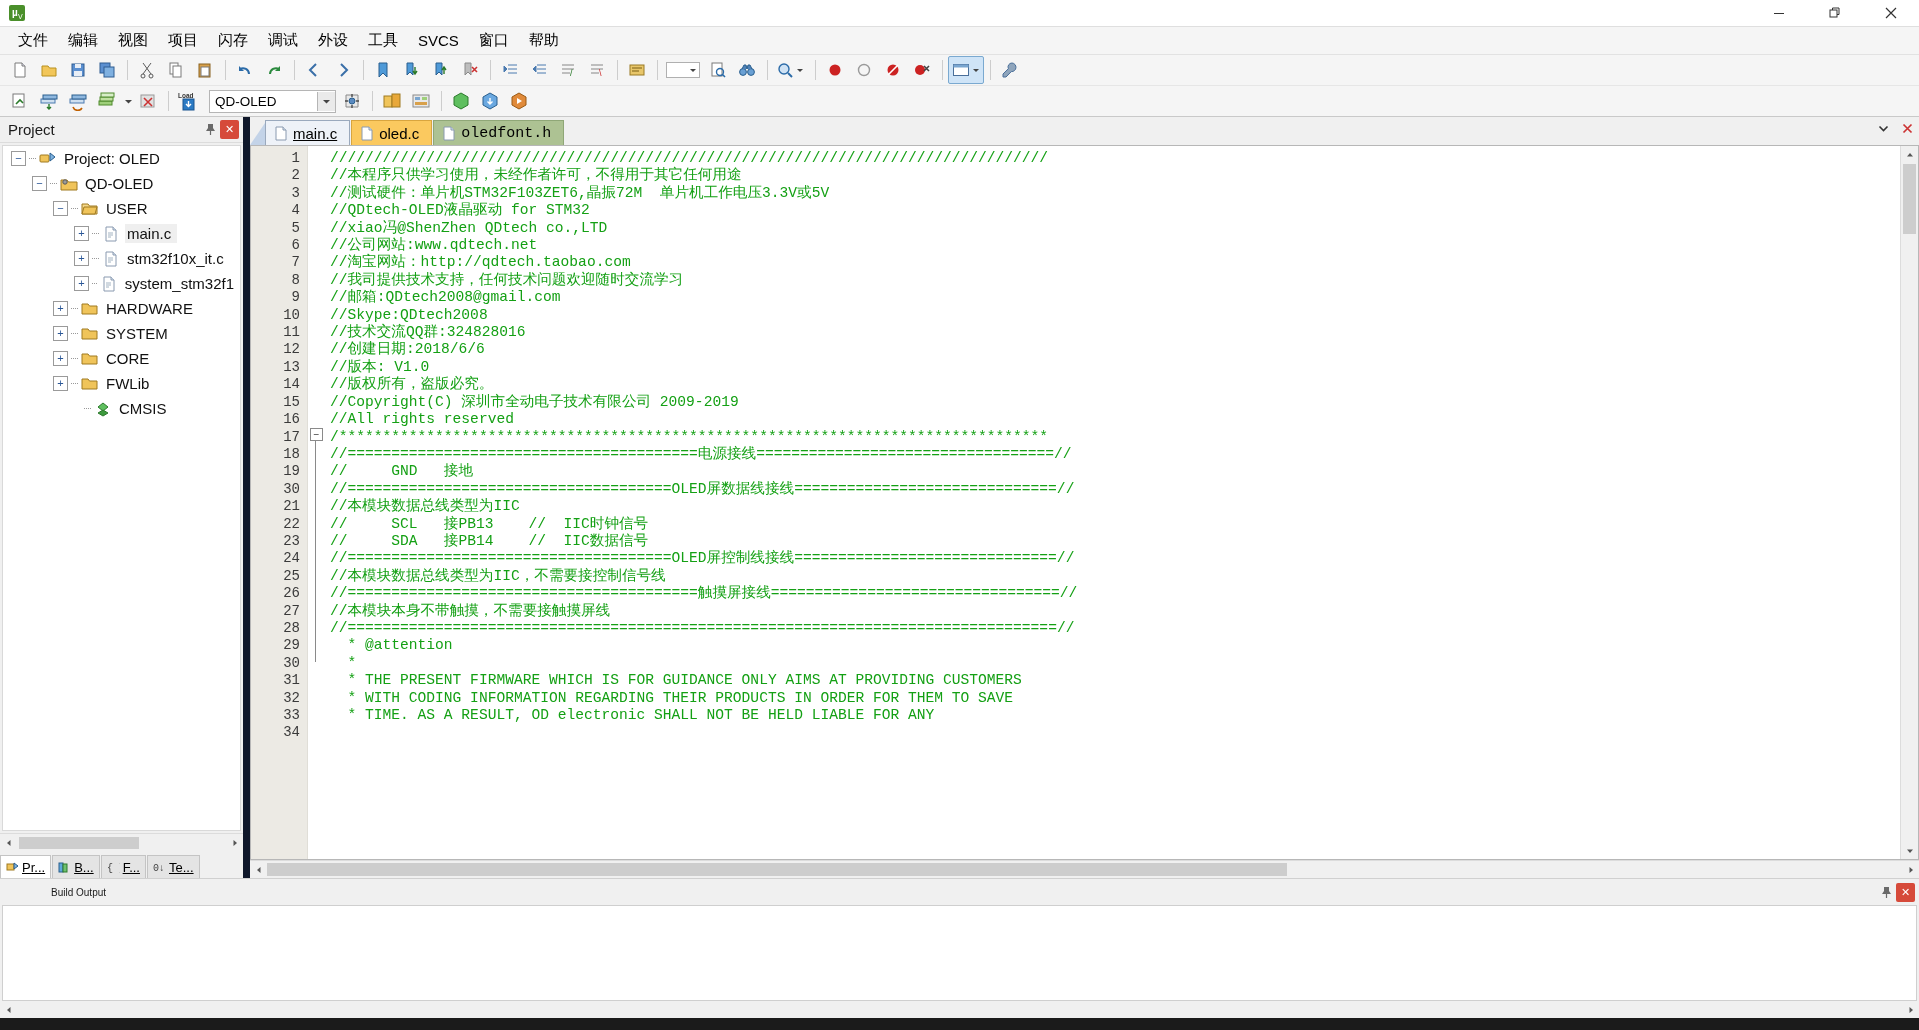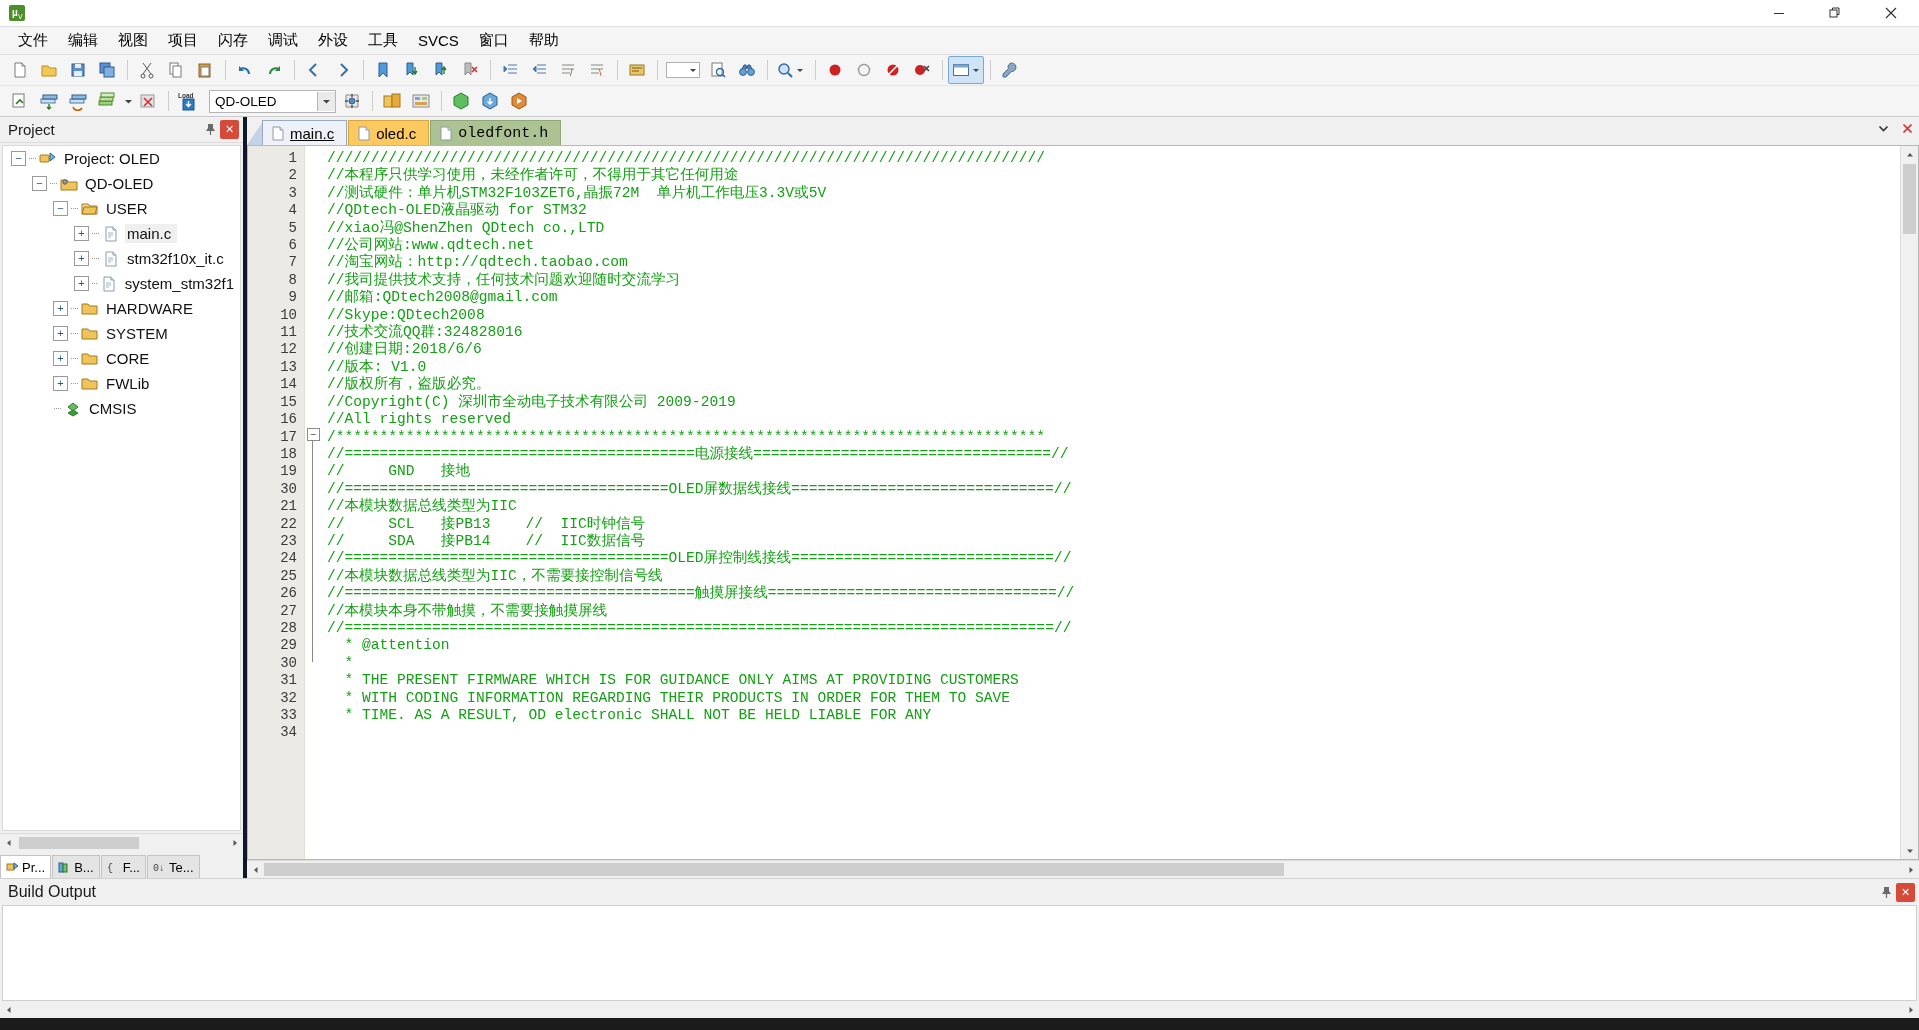--- a/index.html
+++ b/index.html
@@ -39,21 +39,21 @@
          display:flex;align-items:center;font-size:13.5px;padding-left:5px;margin:0 2px;}
   .combo .cval{flex:1;white-space:nowrap;overflow:hidden;}
   .combo .carrow{width:17px;height:19px;background:#eaeaea;border-left:1px solid #b5b5b5;
                  display:flex;align-items:center;justify-content:center;}
 
   
   .body{flex:1;display:flex;min-height:0;background:#f0f0f0;}
 
   
   .projpane{width:243px;display:flex;flex-direction:column;background:#f0f0f0;
-            border-right:4px solid #0f172a;min-width:0;justify-content:flex-end;}
+            border-right:7px solid #0f172a;min-width:0;justify-content:flex-end;}
   .pp-header{height:25px;display:flex;align-items:center;padding:0 4px 0 8px;
              background:#f0f0f0;border-bottom:1px solid #dcdcdc;}
   .pp-title{flex:1;font-size:15px;color:#1a1a1a;}
   .pp-pin,.pp-close{width:19px;height:19px;display:flex;align-items:center;justify-content:center;}
   .pp-close{background:#d64a3a;color:#fff;font-size:11px;font-weight:bold;border-radius:2px;}
   .pp-tree{flex:1;background:#ffffff;border:1px solid #d9d9d9;margin:2px;overflow:hidden;
            position:relative;font-size:15px;}
   .tnode{display:flex;align-items:center;height:25px;white-space:nowrap;}
   .tnode.sel .tlabel{background:#efefef;}
   .texp{width:13px;height:13px;border:1px solid #9a9a9a;background:#fff;
@@ -62,21 +62,21 @@
   .tdash{width:7px;height:1px;border-top:1px dotted #999;margin-right:2px;}
   .tico{width:20px;height:18px;margin-right:4px;display:flex;align-items:center;justify-content:center;flex:0 0 20px;}
   .tlabel{padding:1px 6px 1px 2px;color:#111;}
   .pp-hscroll{height:17px;background:#f0f0f0;border-top:1px solid #dcdcdc;
               display:flex;align-items:center;}
   .hs-arrow{width:17px;height:16px;background:#f0f0f0;display:flex;align-items:center;justify-content:center;}
   .hs-track{flex:1;height:16px;background:#f0f0f0;position:relative;}
   .hs-thumb{position:absolute;left:2px;top:2px;width:120px;height:12px;background:#cdcdcd;}
   .pp-tabs{height:27px;display:flex;align-items:flex-end;background:#f0f0f0;}
   .pptab{height:22px;display:flex;align-items:center;padding:0 5px;font-size:13px;
-         border:1px solid #c4c4c4;border-bottom:none;background:#e4e4e4;margin-right:1px;}
+         border:1px solid #c4c4c4;border-bottom:none;background:#e4e4e4;margin-right:1px;text-decoration:underline;}
   .pptab.on{background:#fff;}
   .pptab .ti{margin-right:3px;display:flex;align-items:center;}
 
   
   .editor{flex:1;display:flex;flex-direction:column;min-width:0;background:#f0f0f0;}
   .ed-tabbar{height:28px;display:flex;align-items:flex-end;background:#f0f0f0;position:relative;}
   .ed-tabbar .lead{width:15px;height:22px;background:#c3d3e8;
         clip-path:polygon(100% 0,100% 100%,0 100%);}
   .edtab{height:24px;display:flex;align-items:center;padding:0 12px 0 8px;font-size:15px;
          border:1px solid #b9c3d0;border-bottom:none;margin-right:1px;}
@@ -110,21 +110,21 @@
   .vs-track{flex:1;width:17px;background:#f0f0f0;position:relative;}
   .vs-thumb{position:absolute;top:1px;left:2px;width:13px;height:70px;background:#cdcdcd;}
   .ed-hscroll{height:17px;display:flex;align-items:center;background:#f0f0f0;
               border-top:1px solid #dcdcdc;}
   .ehs-track{flex:1;height:17px;position:relative;background:#f0f0f0;}
   .ehs-thumb{position:absolute;left:0;top:2px;width:1020px;height:13px;background:#cdcdcd;}
 
   
   .buildpane{height:140px;display:flex;flex-direction:column;background:#f0f0f0;flex:0 0 140px;}
   .bp-header{height:26px;display:flex;align-items:center;padding:0 4px 0 8px;border-top:1px solid #d0d0d0;}
-  .bp-title{flex:1;font-size:16px;color:#1a1a1a;}
+  .bp-title{flex:1;font-size:10px;color:#1a1a1a;margin-left:43px;}
   .bp-pin,.bp-close{width:19px;height:19px;display:flex;align-items:center;justify-content:center;}
   .bp-close{background:#d64a3a;color:#fff;font-size:11px;font-weight:bold;border-radius:2px;}
   .bp-body{flex:1;background:#fff;border:1px solid #cfcfcf;margin:0 2px;overflow:hidden;
            font-family:"Liberation Mono","DejaVu Sans Mono",monospace;font-size:13px;}
   .bp-hscroll{height:17px;display:flex;align-items:center;background:#f0f0f0;}
 
   
   .statusbar{height:25px;display:flex;align-items:center;background:#f0f0f0;
              border-top:1px solid #d4d4d4;flex:0 0 25px;font-size:13.5px;color:#222;}
   .sb-cell{padding:0 8px;height:25px;display:flex;align-items:center;white-space:nowrap;}
@@ -598,21 +598,21 @@
           <div class="texp">+</div>
           <div class="tdash"></div>
           <div class="tico">
             <svg width="18" height="16" viewBox="0 0 18 16">
                 <path d="M1 3h6l1.5 2H16v8H1z" fill="#f0c45a" stroke="#a07a20"></path>
               </svg>
             </div>
           <div class="tlabel">FWLib</div>
         </div>
 
-        <div class="tnode" style="padding-left:38px">
+        <div class="tnode" style="padding-left:68px">
           <div style="width:13px;flex:0 0 13px"></div>
           <div class="tdash"></div>
           <div class="tico">
             <svg width="16" height="16" viewBox="0 0 16 16">
                 <path d="M8 2l5 4-5 4-5-4z" fill="#5fbf5f" stroke="#2c7a2c"></path>
                 <path d="M8 9l5 3-5 3-5-3z" fill="#3d9a3d" stroke="#2c7a2c"></path>
               </svg>
             </div>
           <div class="tlabel">CMSIS</div>
         </div>

